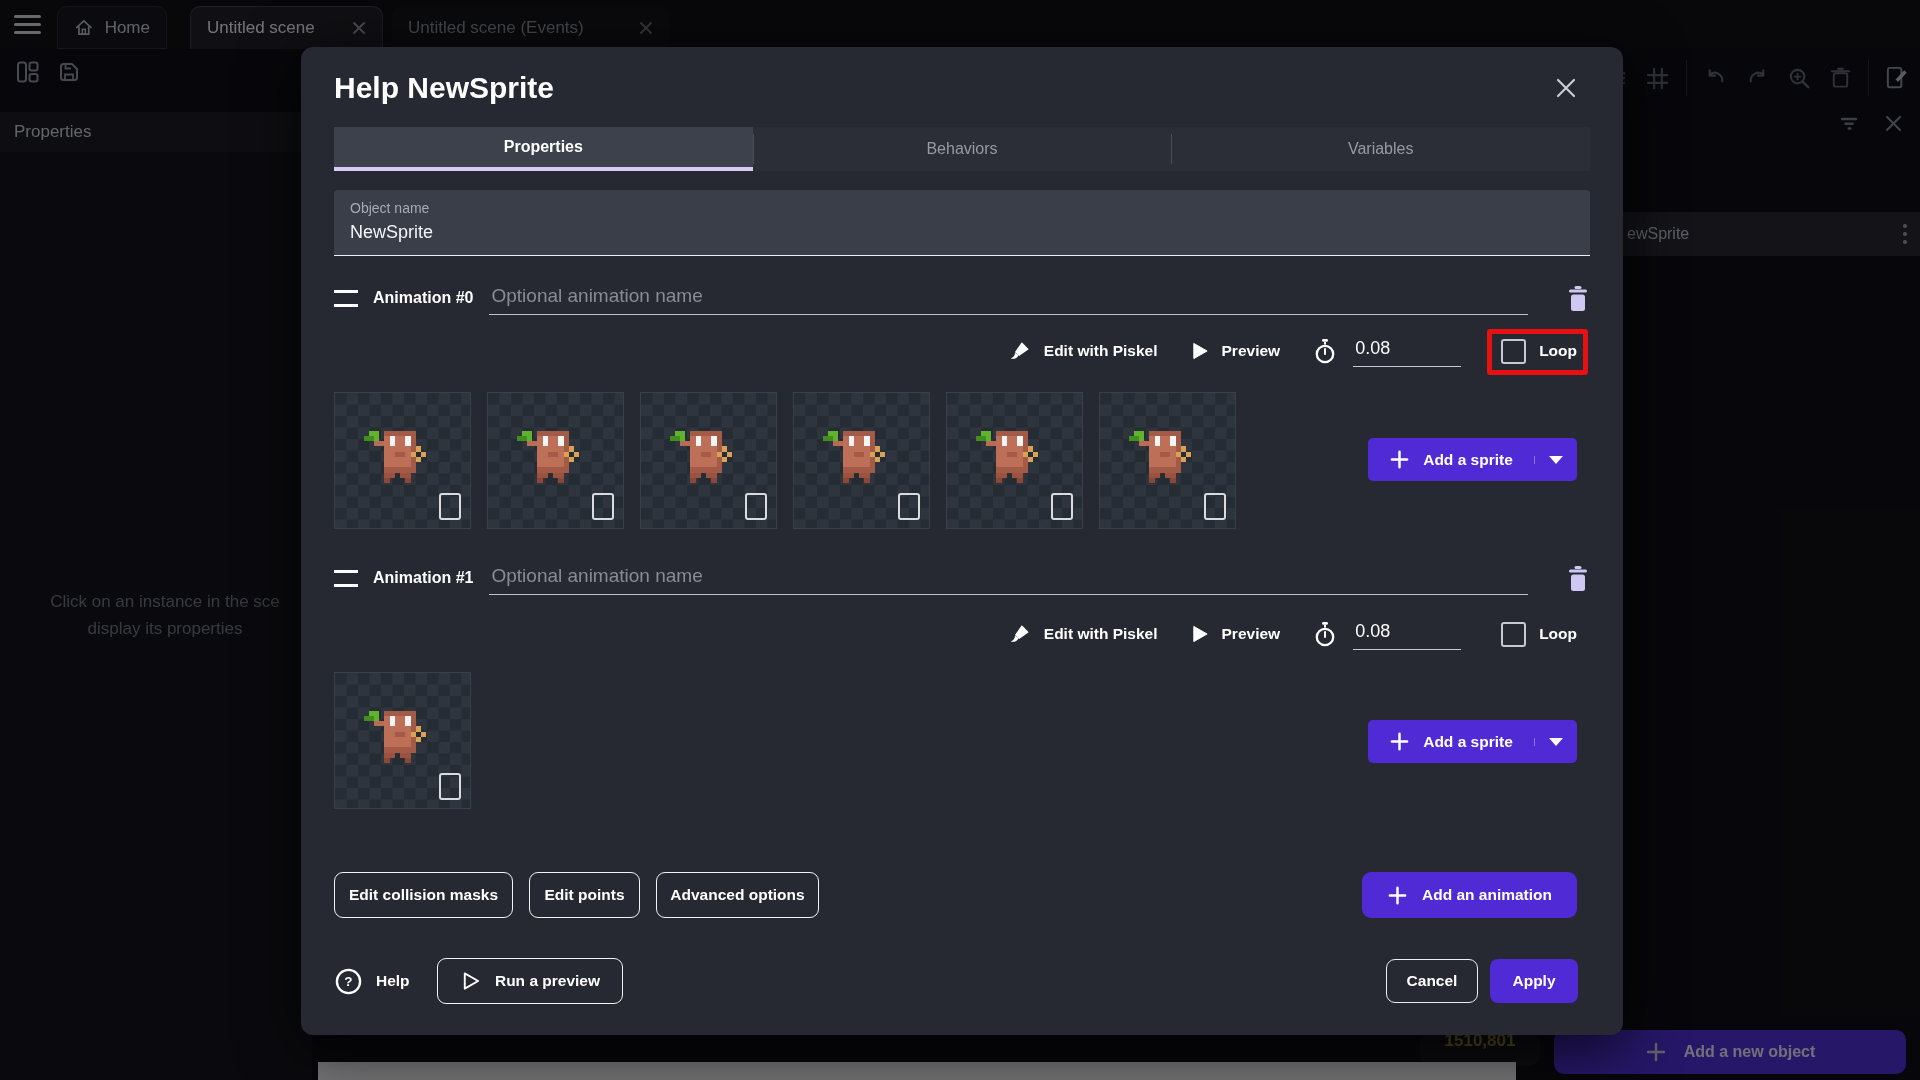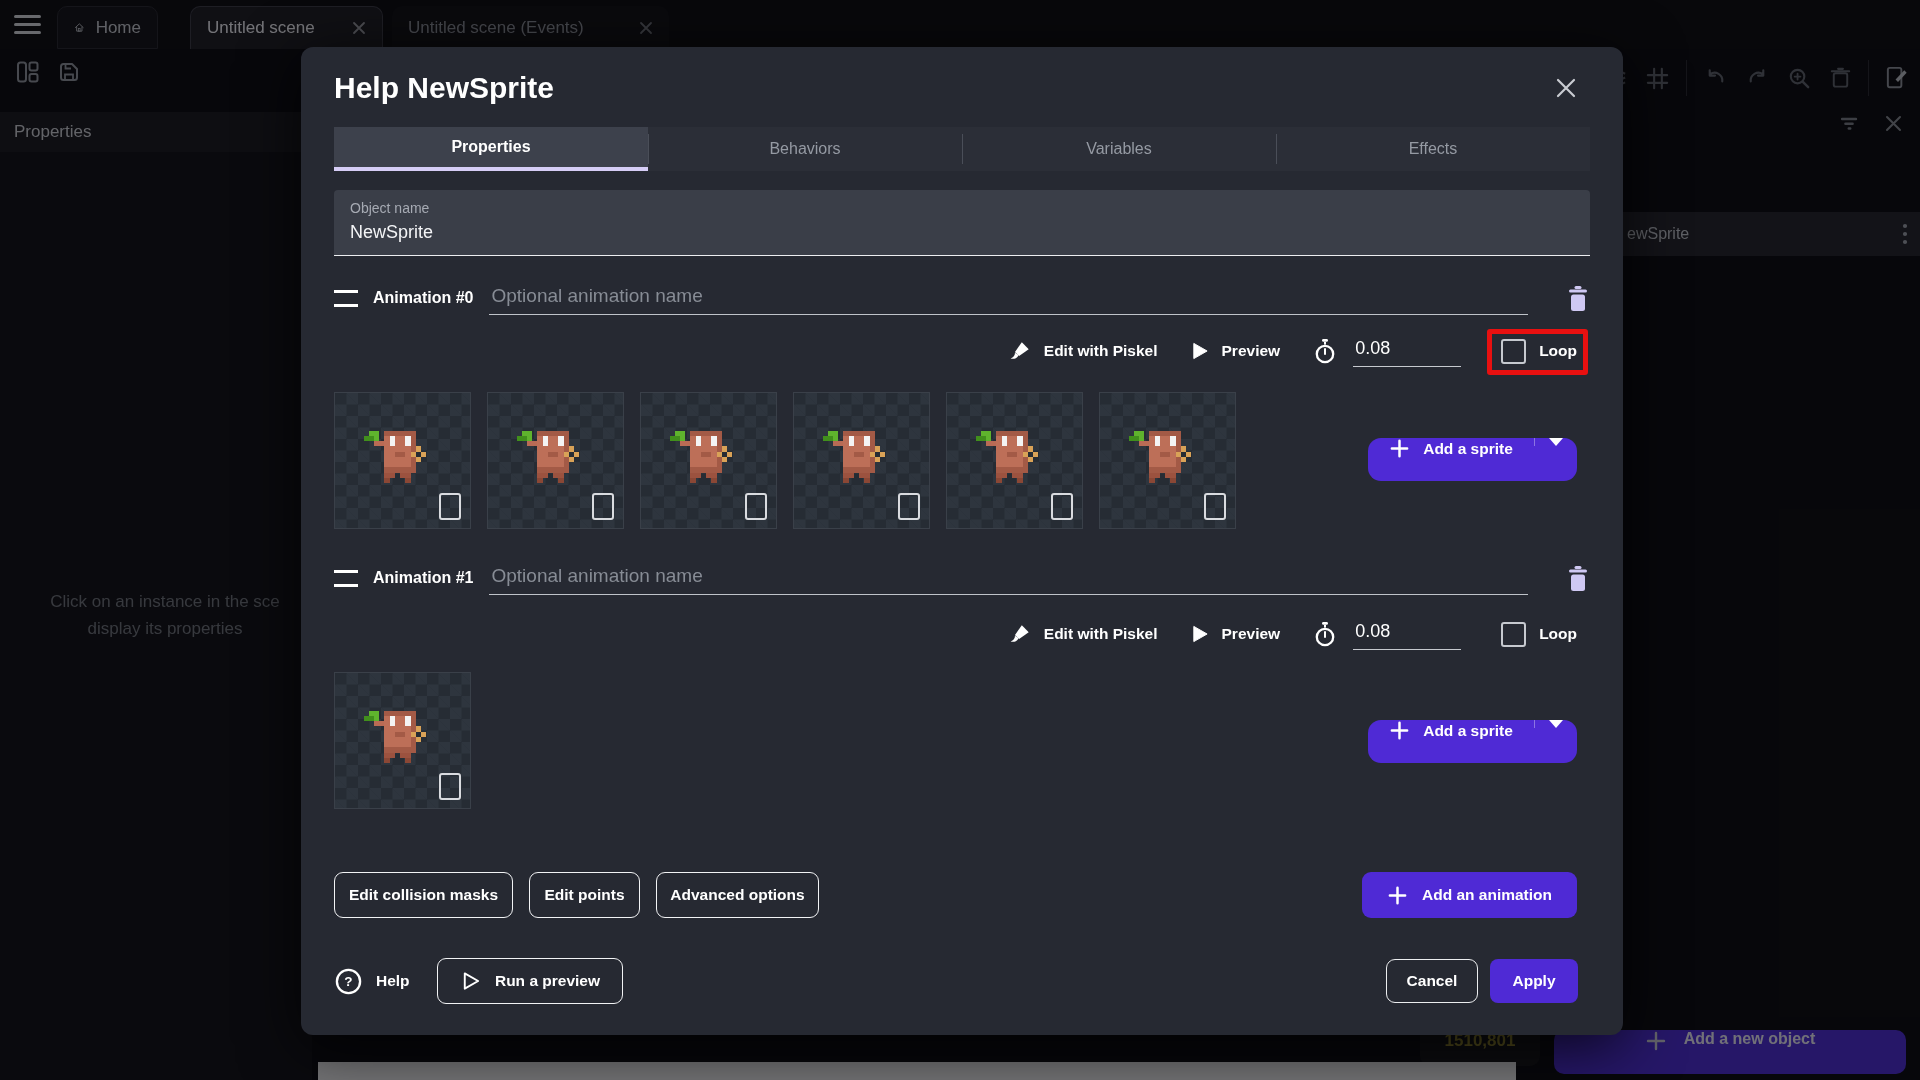--- a/index.html
+++ b/index.html
@@ -5,21 +5,21 @@
   html,body{margin:0;padding:0;background:#000;}
   .stage{position:relative;width:1920px;height:1080px;background:#0a0a0d;overflow:hidden;
          font-family:"Liberation Sans",sans-serif;-webkit-font-smoothing:antialiased;}
   svg{display:block;}
 
   
   .tabbar{position:absolute;left:0;top:0;width:1920px;height:49px;background:#0b0b0e;}
   .hamburger{position:absolute;left:14px;top:15px;width:27px;height:19px;display:flex;flex-direction:column;justify-content:space-between;cursor:pointer;}
   .hamburger i{display:block;height:3px;background:#d3d5d9;border-radius:2px;}
   .tab{position:absolute;top:6px;height:43px;display:flex;align-items:center;gap:11px;padding:0 16px;border-radius:10px 10px 0 0;box-sizing:border-box;font-size:17px;}
-  .tab-home{left:57px;width:101px;background:#121216;border:1px solid #26262c;color:#c2c5ca;}
+  .tab-home{left:57px;width:110px;background:#121216;border:1px solid #26262c;color:#c2c5ca;}
   .tab-scene{left:190px;width:193px;background:#1c1c21;border:1px solid #3a3a42;border-bottom:none;color:#ececf0;}
   .tab-events{left:392px;width:277px;background:#0f0f12;color:#8b8e95;}
   .tab .tabx{margin-left:auto;opacity:.85;}
 
   .tl-icons{position:absolute;left:16px;top:60px;display:flex;gap:17px;align-items:center;}
 
   .lp-head{position:absolute;left:0;top:112px;width:312px;height:40px;background:#18181c;color:#c9cbd0;font-size:17px;line-height:40px;padding-left:14px;box-sizing:border-box;}
   .lp-body{position:absolute;left:0;top:152px;width:312px;height:928px;background:#101014;}
   .lp-hint{position:absolute;left:0;top:588px;width:330px;text-align:center;color:#6e7278;font-size:17px;line-height:27px;}
 
@@ -28,21 +28,21 @@
   .rp-head-icons{position:absolute;left:1838px;top:112px;display:flex;gap:23px;align-items:center;}
 
   .search-box{position:absolute;left:1596px;top:158px;width:314px;height:42px;background:#26262d;border-radius:8px;}
   .search-box span{position:absolute;left:31px;top:10px;color:#666b73;font-size:17px;}
   .object-row{position:absolute;left:1592px;top:212px;width:328px;height:44px;background:#222228;display:flex;align-items:center;}
   .object-row .obj-label{margin-left:35px;color:#bfc2c8;font-size:16px;}
   .object-row .dots{margin-left:auto;margin-right:12px;}
 
   .coords-badge{position:absolute;left:1420px;top:1016px;width:120px;height:50px;background:#131316;border-radius:10px;color:#a5972f;font-weight:bold;font-size:17px;display:flex;align-items:center;justify-content:center;}
   .canvas-strip{position:absolute;left:318px;top:1062px;width:1198px;height:18px;background:#ededed;}
-  .add-object{position:absolute;left:1554px;top:1030px;width:352px;height:44px;background:#4a2bd0;border-radius:10px;display:flex;justify-content:center;gap:17px;color:#e6e4f0;font-weight:bold;font-size:16px;cursor:pointer;}
+  .add-object{position:absolute;left:1554px;top:1030px;width:352px;height:44px;background:#4a2bd0;border-radius:10px;display:flex;align-items:center;justify-content:center;gap:17px;color:#e6e4f0;font-weight:bold;font-size:16px;cursor:pointer;}
 
   .overlay{position:absolute;inset:0;background:rgba(6,6,10,.52);z-index:40;}
 
   
   .dialog{position:absolute;left:301px;top:47px;width:1322px;height:988px;background:#262932;border-radius:12px;z-index:50;box-shadow:0 12px 60px rgba(0,0,0,.75);}
   .dlg-title{position:absolute;left:33px;top:24px;font-size:30px;font-weight:bold;color:#fff;}
   .dlg-close{position:absolute;left:1250px;top:26px;width:30px;height:30px;display:flex;align-items:center;justify-content:center;cursor:pointer;}
 
   .dlg-tabs{position:absolute;left:33px;top:80px;width:1256px;height:44px;display:flex;background:#2b2e37;}
   .dlg-tab{flex:1;display:flex;align-items:center;justify-content:center;font-size:16px;color:#959aa3;position:relative;box-sizing:border-box;cursor:pointer;}
@@ -72,21 +72,21 @@
 
   .frames{position:absolute;left:33px;display:flex;gap:16px;}
   .tile{width:137px;height:137px;position:relative;border:1px solid #3a4049;box-sizing:border-box;cursor:pointer;
         background-color:#262c34;
         background-image:linear-gradient(45deg,#2e353e 25%,transparent 25%,transparent 75%,#2e353e 75%),
                          linear-gradient(45deg,#2e353e 25%,transparent 25%,transparent 75%,#2e353e 75%);
         background-size:23px 23px;background-position:0 0,11.5px 11.5px;}
   .tile svg{position:absolute;left:50%;top:50%;width:68px;height:68px;transform:translate(-58%,-60%);}
   .tile-check{position:absolute;right:9px;bottom:8px;width:18px;height:23px;border:2.5px solid #d9dbdf;border-radius:3px;cursor:pointer;}
 
-  .add-sprite{position:absolute;right:46px;width:209px;height:43px;background:#4f2ad5;border-radius:13px;display:flex;align-items:flex-start;color:#fff;font-weight:bold;font-size:15.5px;cursor:pointer;}
+  .add-sprite{position:absolute;right:46px;width:209px;height:43px;background:#4f2ad5;border-radius:5px;display:flex;align-items:center;color:#fff;font-weight:bold;font-size:15.5px;cursor:pointer;}
   .as-main{flex:1;display:flex;align-items:center;justify-content:center;gap:13px;}
   .as-caret{width:42px;border-left:1px solid rgba(255,255,255,.35);display:flex;align-items:center;justify-content:center;}
   .caret-down{width:0;height:0;border-left:7px solid transparent;border-right:7px solid transparent;border-top:8px solid #fff;}
 
   .outline-btn{position:absolute;top:825px;height:46px;border:1px solid #f2f3f5;border-radius:9px;color:#fff;font-weight:bold;font-size:15.5px;display:flex;align-items:center;justify-content:center;background:transparent;box-sizing:border-box;cursor:pointer;}
   .add-anim{position:absolute;right:46px;top:825px;width:215px;height:46px;background:#4f2ad5;border-radius:9px;display:flex;align-items:center;justify-content:center;gap:14px;color:#fff;font-weight:bold;font-size:15.5px;cursor:pointer;}
 
   .footer-help{position:absolute;left:33px;top:911px;height:46px;display:flex;align-items:center;gap:13px;color:#fff;font-weight:bold;font-size:15.5px;cursor:pointer;}
   .run-preview{position:absolute;left:136px;top:911px;width:186px;height:46px;border:1px solid #f2f3f5;border-radius:9px;display:flex;align-items:center;justify-content:center;gap:14px;color:#fff;font-weight:bold;font-size:15.5px;box-sizing:border-box;cursor:pointer;}
   .cancel-btn{position:absolute;left:1085px;top:912px;width:92px;height:44px;border:1px solid #eceef0;border-radius:9px;color:#fff;font-weight:bold;font-size:15.5px;display:flex;align-items:center;justify-content:center;box-sizing:border-box;cursor:pointer;}
@@ -229,23 +229,20 @@
     <div class="dlg-tabs">
       <div class="dlg-tab active">
           <span>Properties</span>
         </div>
       <div class="dlg-tab">
           <span>Behaviors</span>
         </div>
       <div class="dlg-tab">
           <span>Variables</span>
         </div>
-      <div class="dlg-tab">
-          <span>Effects</span>
-        </div>
     </div>
 
     <div class="obj-field">
       <div class="fl">Object name</div>
       <div class="fv">NewSprite</div>
     </div>
 
     <div class="anim-head" style="top:232px;">
       <div class="drag"></div>
       <span class="anim-label">Animation #0</span>

